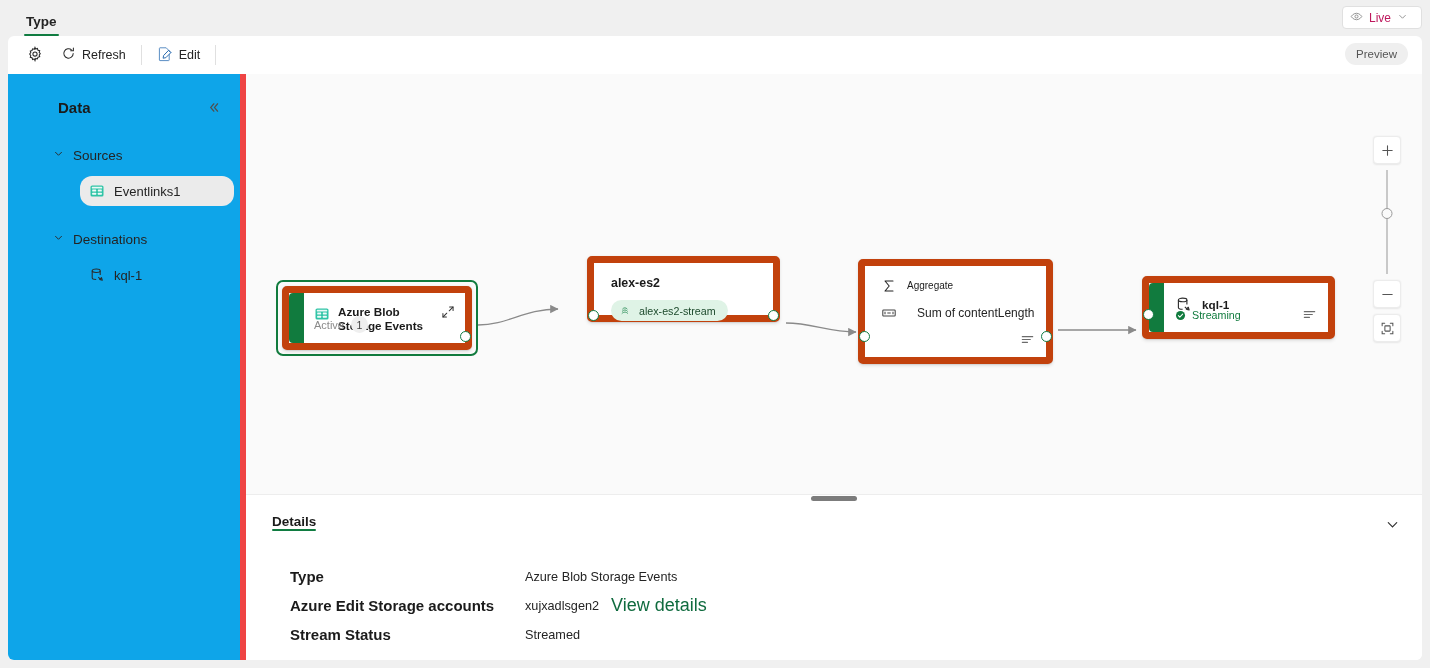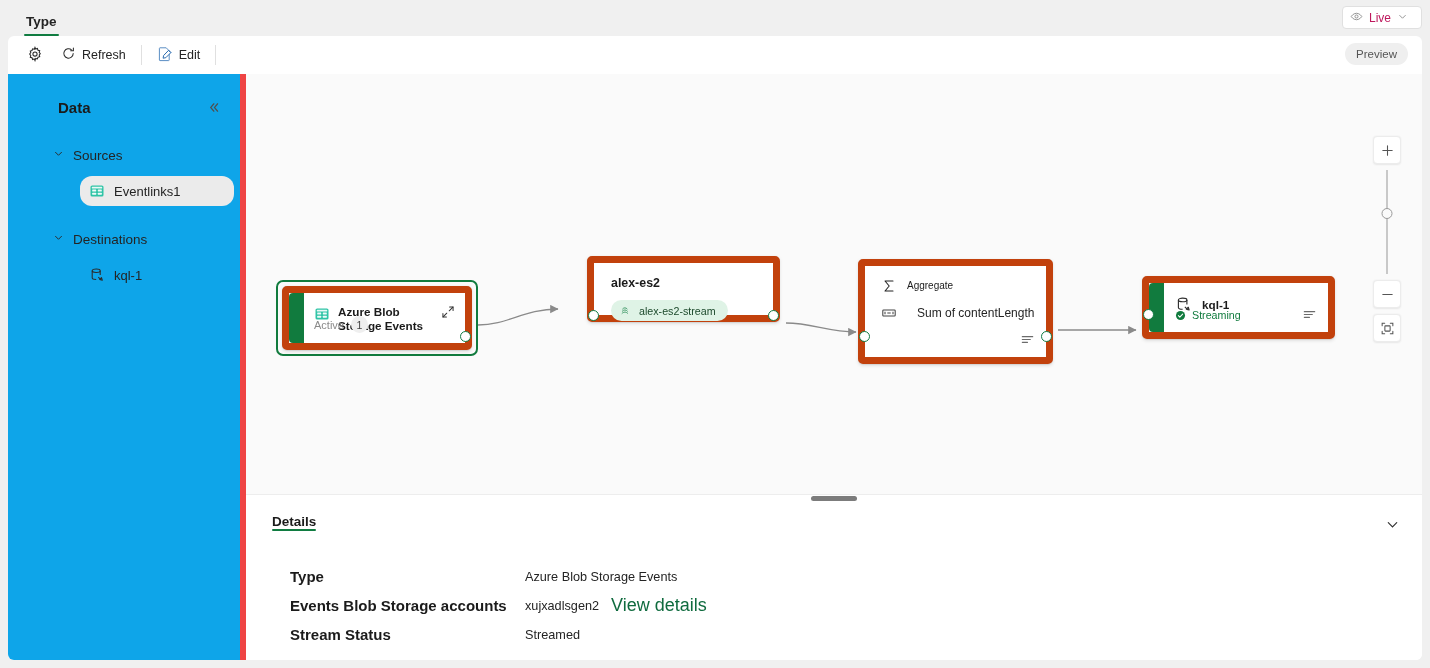--- a/index.html
+++ b/index.html
@@ -462,21 +462,21 @@
       </span>
 
       <div class="detail-rows">
         <div class="drow">
           <span class="dlabel">Type</span>
           <span class="dvalue">
             <span>Azure Blob Storage Events</span>
           </span>
         </div>
         <div class="drow">
-          <span class="dlabel">Events Blob Storage accounts</span>
+          <span class="dlabel">Azure Edit Storage accounts</span>
           <span class="dvalue">
             <span>xujxadlsgen2</span>
             <span class="dlink">View details</span>
           </span>
         </div>
         <div class="drow">
           <span class="dlabel">Stream Status</span>
           <span class="dvalue">
             <span>Streamed</span>
           </span>

